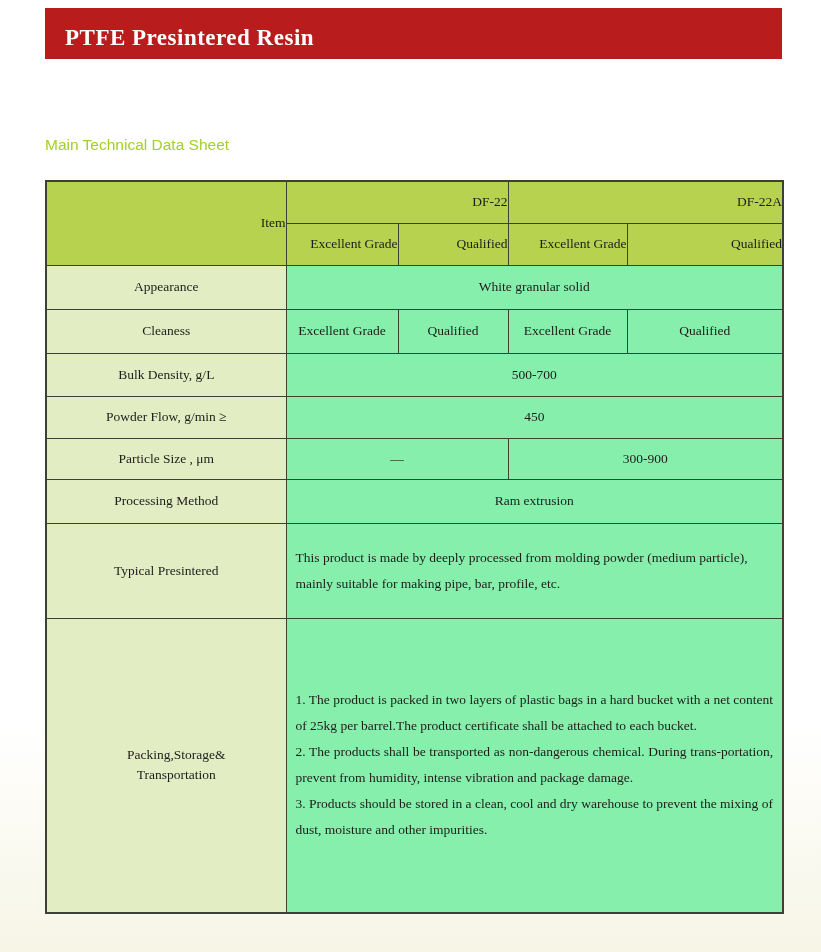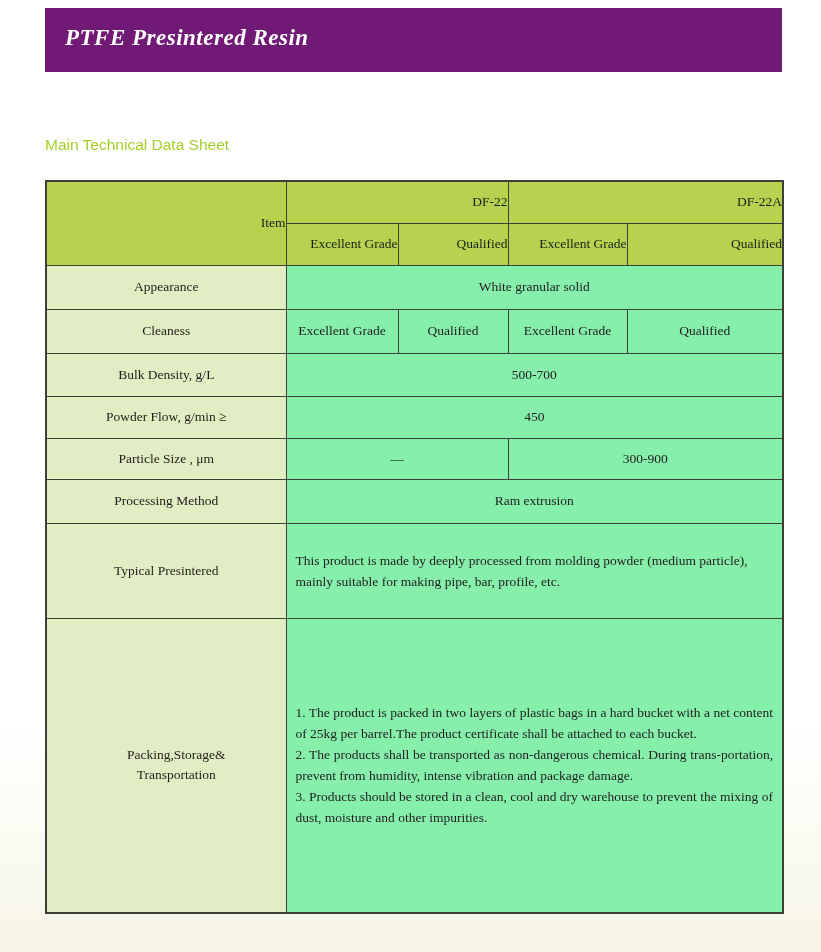--- a/index.html
+++ b/index.html
@@ -11,23 +11,22 @@
     background: linear-gradient(180deg, #ffffff 0%, #ffffff 76%, #fbfaf2 88%, #f6f5e6 100%);
     font-family: "Liberation Serif", serif;
     color: #1d1d1b;
   }
 
   .title-bar {
     position: absolute;
     left: 45px;
     top: 8px;
     width: 737px;
-    height: 64px;
-    background: #701a75;
-    font-style: italic;
+    height: 51px;
+    background: #b91c1c;
   }
   .title-bar h1 {
     margin: 0;
     padding-left: 20px;
     line-height: 60px;
     font-family: "Liberation Serif", serif;
     font-size: 23px;
     font-weight: bold;
     color: #ffffff;
     letter-spacing: 0.5px;
@@ -72,21 +71,21 @@
   .r-bulk { height: 43px; }
   .r-flow { height: 42px; }
   .r-size { height: 41px; }
   .r-proc { height: 44px; }
   .r-typ  { height: 95px; }
   .r-pack { height: 295px; }
 
   td.para {
     text-align: left;
     padding: 8px 9px;
-    line-height: 21px;
+    line-height: 26px;
   }
   td.para.justify div { text-align: justify; }
   .two-line div { line-height: 20px; padding-left: 20px; }
 </style>
 </head>
 <body>
 
 <div class="title-bar">
   <h1>PTFE Presintered Resin</h1>
 </div>

